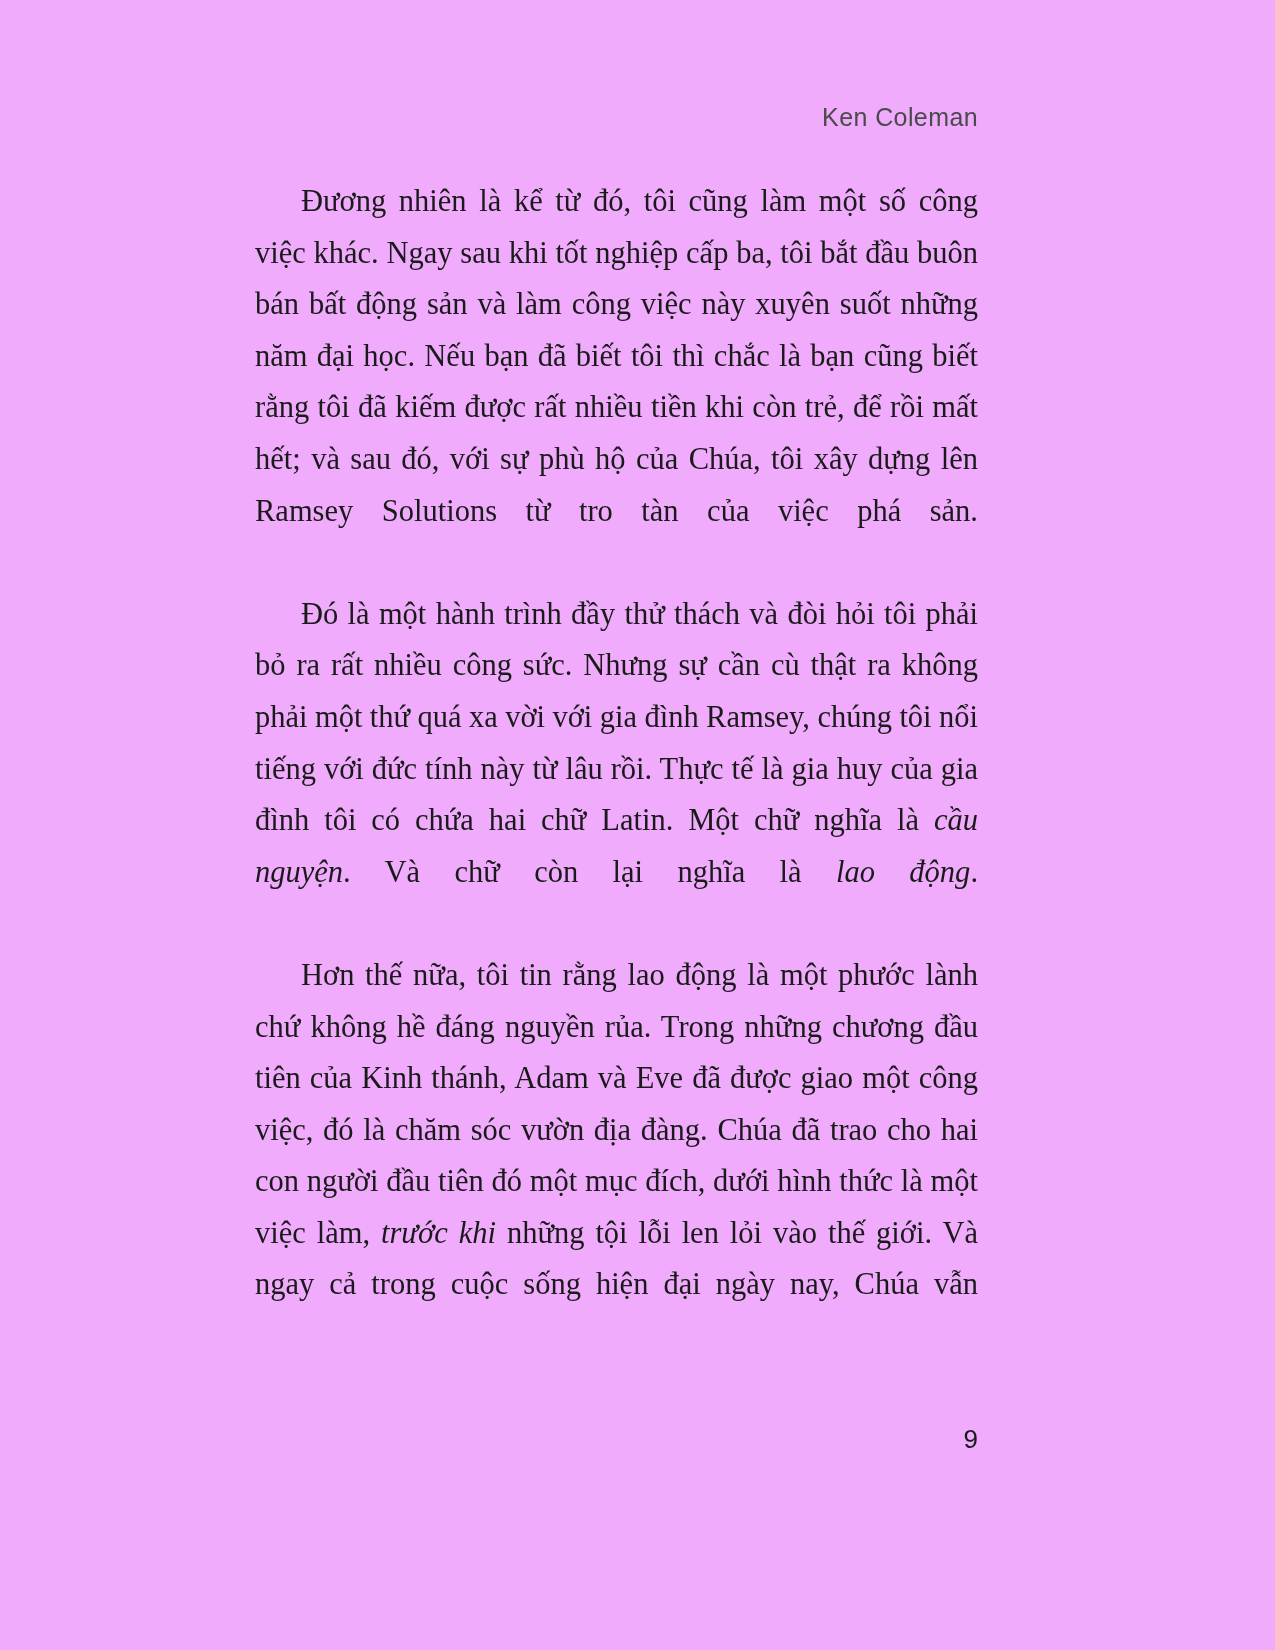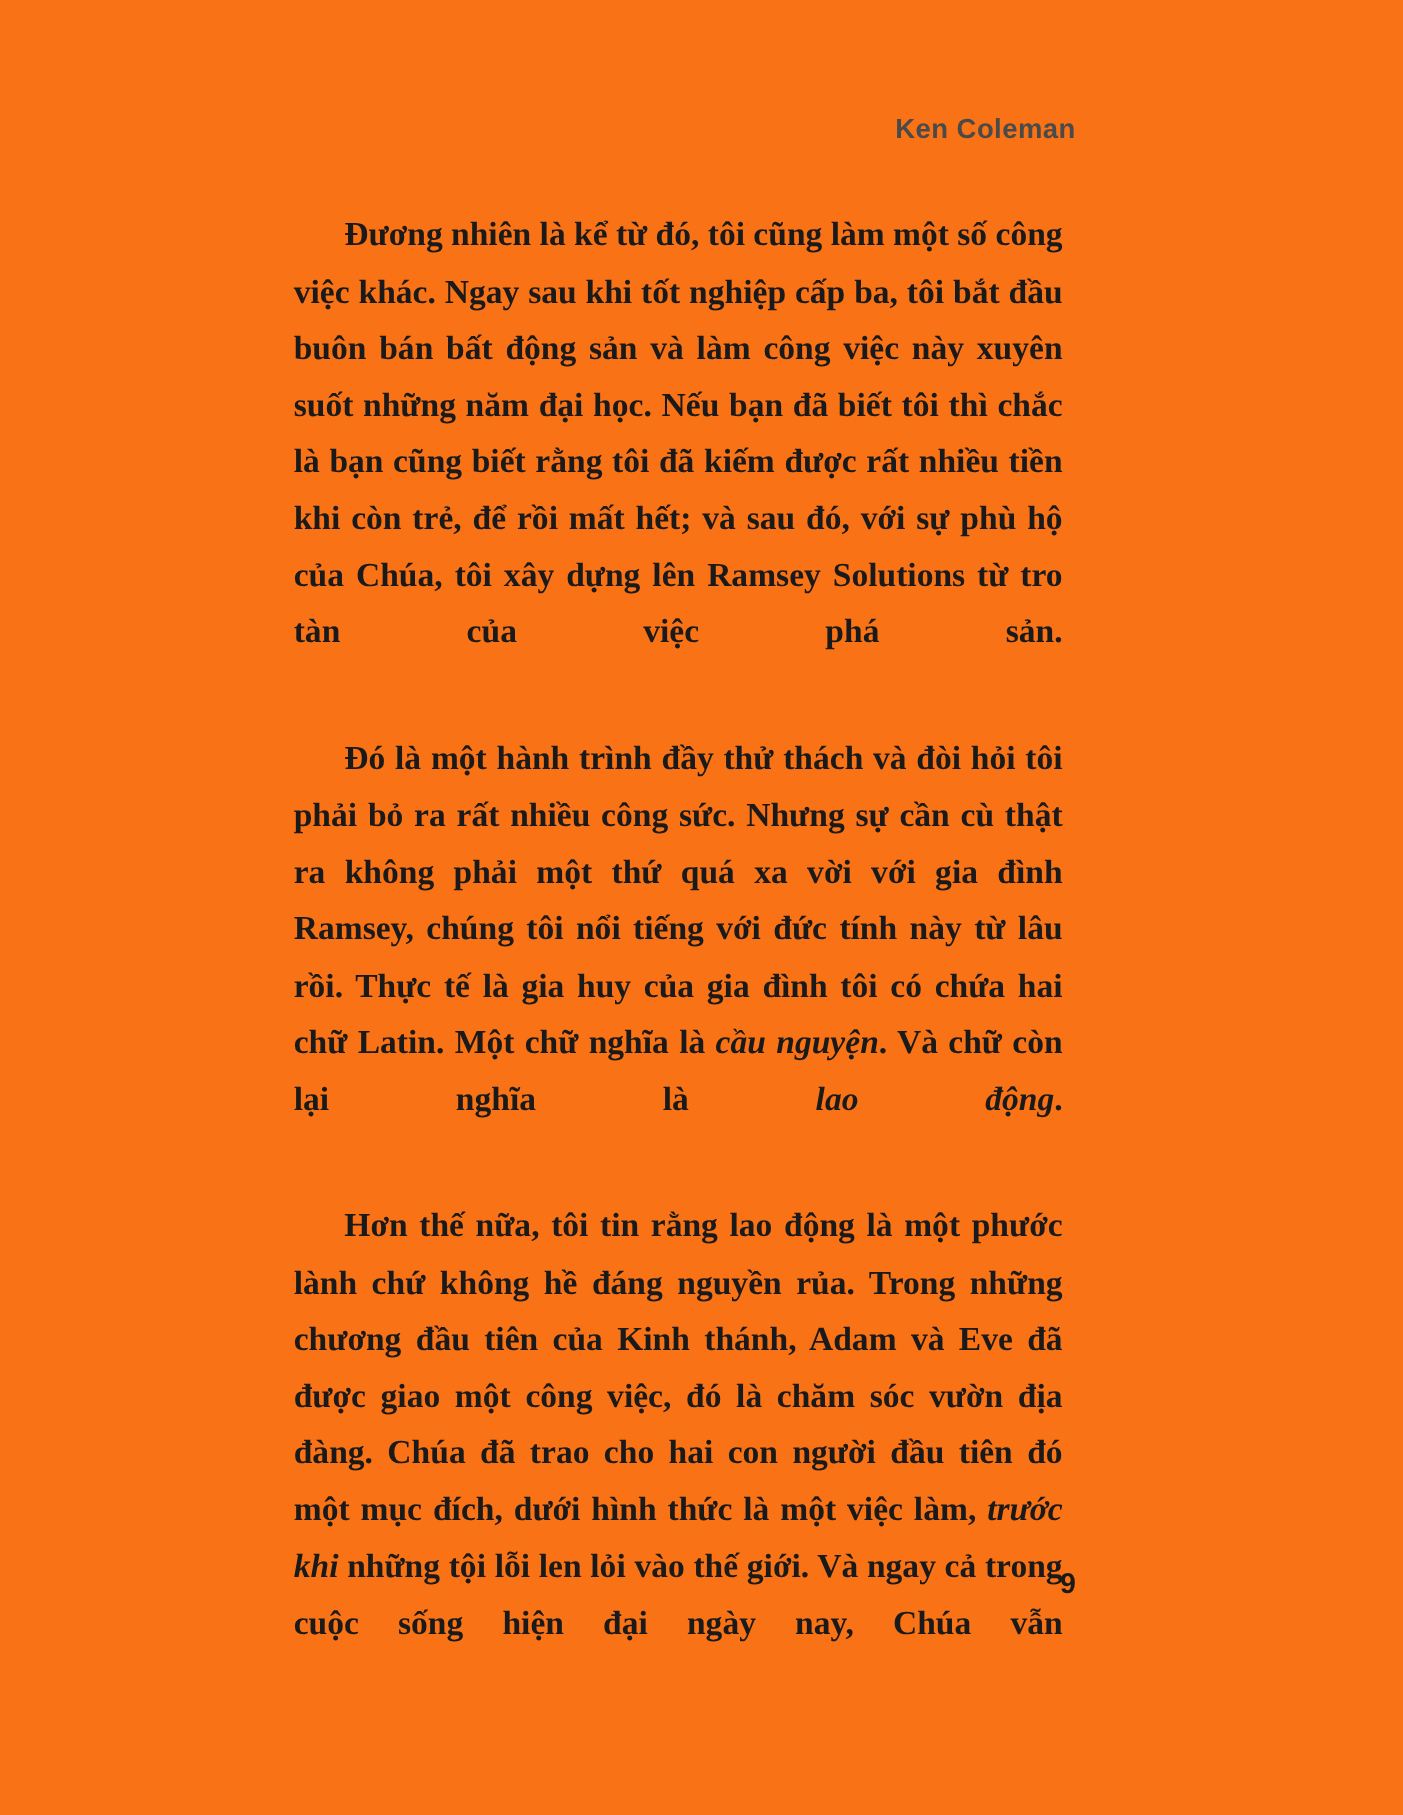--- a/index.html
+++ b/index.html
@@ -5,24 +5,23 @@
   html, body {
     margin: 0;
     padding: 0;
     background: #ffffff;
   }
 
   .page {
     position: relative;
     width: 1275px;
     height: 1650px;
-    background: #f97316;
+    background: #f0abfc;
     box-sizing: border-box;
     overflow: hidden;
-    font-weight: bold;
   }
 
   
   .running-head {
     position: absolute;
     top: 103px;
     left: 255px;
     width: 723px;
     text-align: right;
     font-family: "Liberation Sans", sans-serif;
@@ -34,21 +33,21 @@
 
   
   .text-block {
     position: absolute;
     top: 176px;
     left: 255px;
     width: 723px;
   }
 
   .body-par {
-    margin: 12px;
+    margin: 0;
     font-family: "Liberation Serif", "DejaVu Serif", serif;
     font-size: 30.5px;
     line-height: 51.6px;
     color: #1a1a1a;
     text-align: justify;
     text-justify: inter-word;
     text-indent: 46px;
     -webkit-hyphens: none;
     hyphens: none;
     word-spacing: -0.2px;

